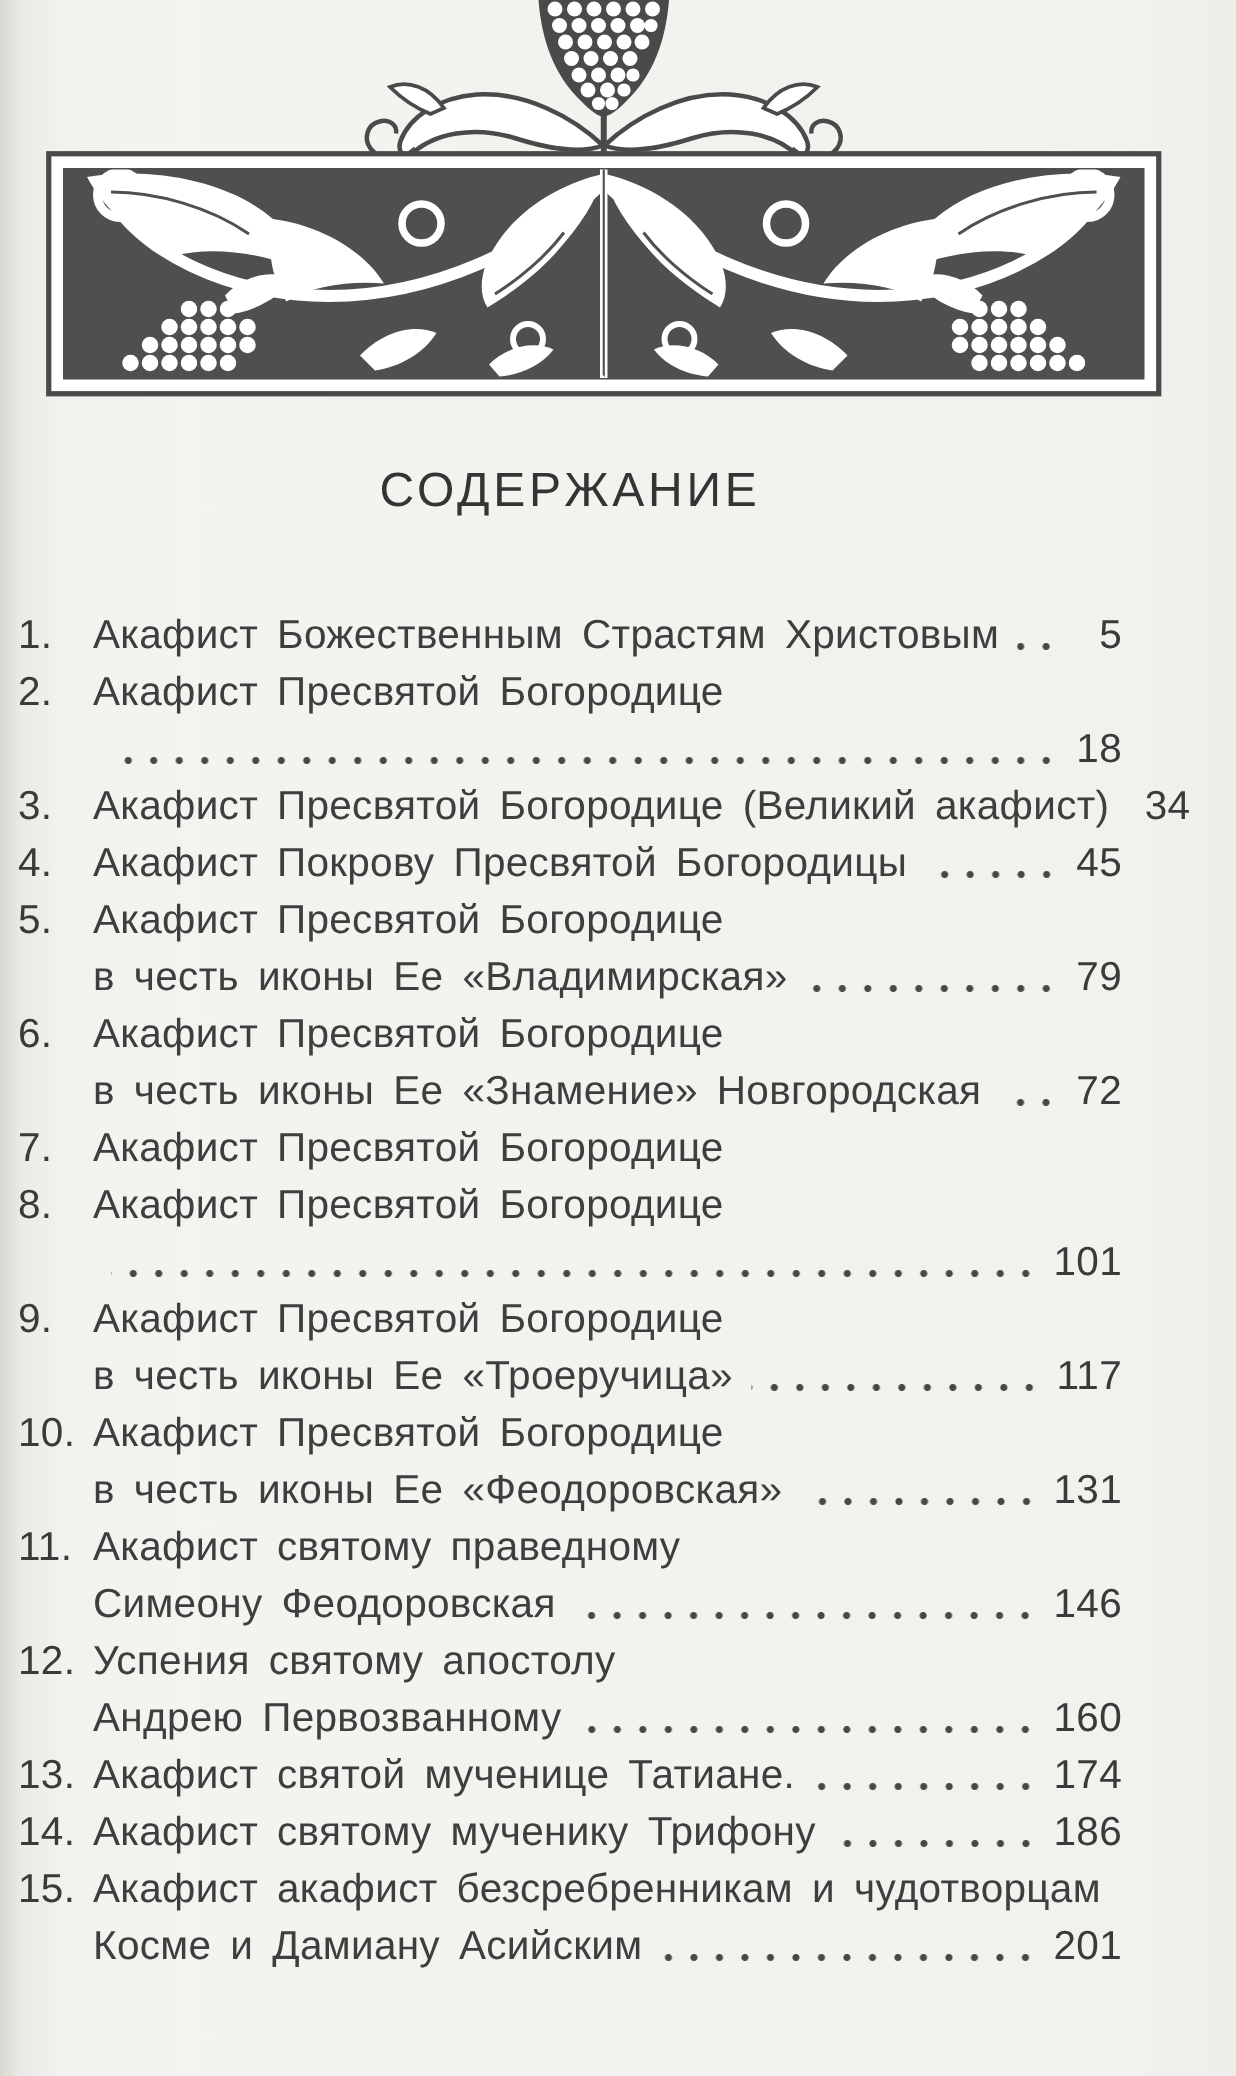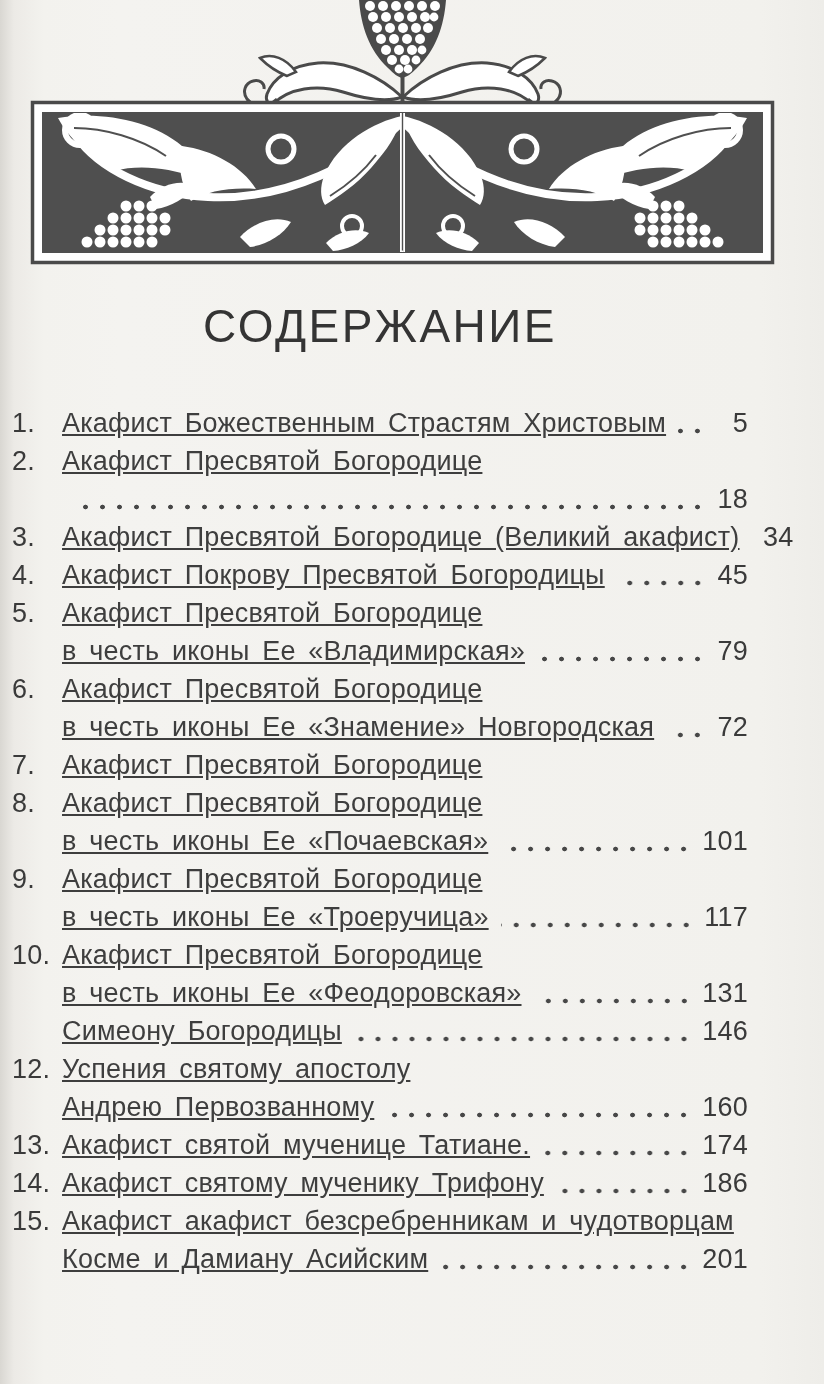--- a/index.html
+++ b/index.html
@@ -16,39 +16,39 @@
 
   
   .ornament{
     position:absolute;left:30px;top:0;width:745px;height:265px;
   }
 
   
   .title{
     position:absolute;left:12px;right:76px;top:304px;
     text-align:center;
-    font-size:46px;line-height:44px;font-weight:400;
+    font-size:32px;line-height:44px;font-weight:400;
     letter-spacing:2.5px;color:#343434;
     margin:0;
   }
 
   
   .toc{
     position:absolute;left:12px;right:76px;top:404px;
   }
   .row{
     display:flex;align-items:baseline;
     font-size:27px;line-height:38px;
     letter-spacing:0.2px;word-spacing:5px;
     white-space:nowrap;
   }
   .num{
     flex:0 0 50px;color:#3a3a3a;
   }
-  .txt{color:#3e3e3e;text-decoration:underline;}
+  .txt{color:#3e3e3e;}
   .leader{
     flex:1 1 30px;min-width:0;height:30px;align-self:flex-end;
     margin:0 10px 0 12px;
     background-image:radial-gradient(circle,#474747 2px,rgba(0,0,0,0) 2.7px);
     background-size:17px 6px;
     background-repeat:repeat-x;
     background-position:right 0 bottom 8px;
   }
   .pg{
     flex:0 0 auto;min-width:32px;text-align:right;color:#3a3a3a;
@@ -226,21 +226,20 @@
       <span class="num">7.</span>
       <span class="txt">Акафист Пресвятой Богородице</span>
     </div>
 
     <div class="row">
       <span class="num">8.</span>
       <span class="txt">Акафист Пресвятой Богородице</span>
     </div>
     <div class="row">
       <span class="num"></span>
-      <span class="txt">в честь иконы Ее «Почаевская»</span>
       <span class="leader"></span>
       <span class="pg">101</span>
     </div>
 
     <div class="row">
       <span class="num">9.</span>
       <span class="txt">Акафист Пресвятой Богородице</span>
     </div>
     <div class="row">
       <span class="num"></span>
@@ -254,22 +253,26 @@
       <span class="txt">Акафист Пресвятой Богородице</span>
     </div>
     <div class="row">
       <span class="num"></span>
       <span class="txt">в честь иконы Ее «Феодоровская»</span>
       <span class="leader"></span>
       <span class="pg">131</span>
     </div>
 
     <div class="row">
-      <span class="num"></span>
-      <span class="txt">Симеону Богородицы</span>
+      <span class="num">11.</span>
+      <span class="txt">Акафист святому праведному</span>
+    </div>
+    <div class="row">
+      <span class="num"></span>
+      <span class="txt">Симеону Феодоровская</span>
       <span class="leader"></span>
       <span class="pg">146</span>
     </div>
 
     <div class="row">
       <span class="num">12.</span>
       <span class="txt">Успения святому апостолу</span>
     </div>
     <div class="row">
       <span class="num"></span>

